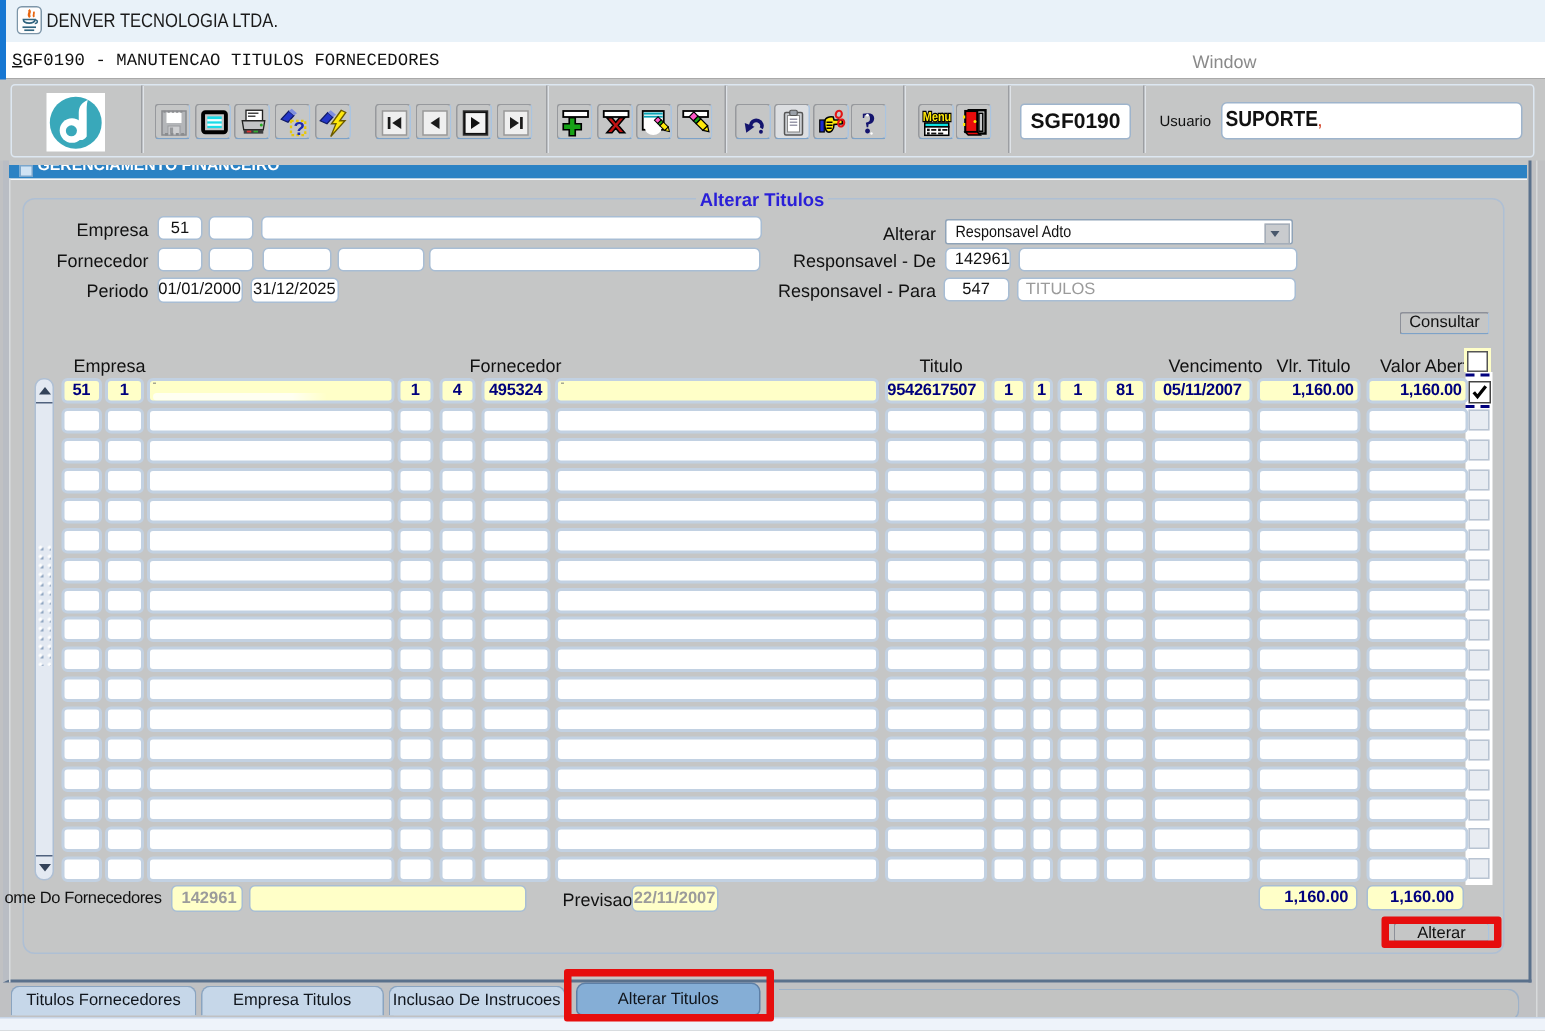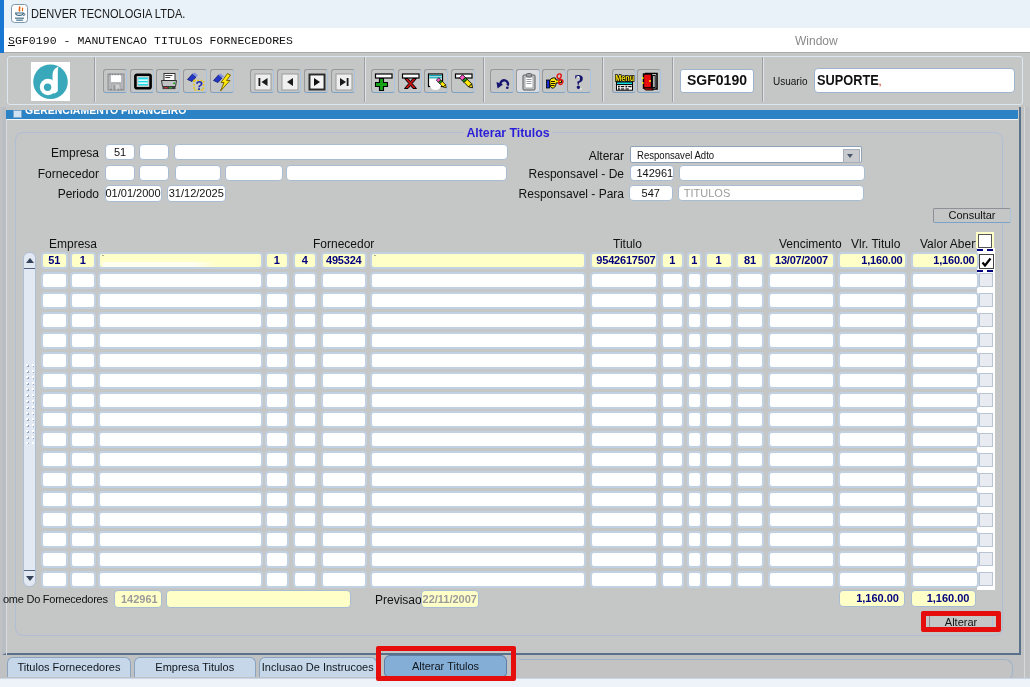--- a/index.html
+++ b/index.html
@@ -292,21 +292,21 @@
         <div style="position:absolute;left:3.5px;top:4px;width:0;height:0;border-left:3.5px solid transparent;border-right:3.5px solid transparent;border-top:4.5px solid #49586c;"></div>
       </div>
       <span style="position:absolute;left:6px;top:2px;font-size:11px;transform:scaleX(0.87);transform-origin:left center;">Responsavel Adto</span>
     </div>
 <div class="lbl" style="left:524px;top:167px;font-size:12px;color:#111;width:100px;text-align:right;">Responsavel - De</div>
 <div class="box" style="left:629.5px;top:164.8px;width:44.5px;height:16.4px;font-size:11px;line-height:14.399999999999999px;padding-left:6px;">142961</div>
 <div class="box" style="left:678.5px;top:164.8px;width:186px;height:16.4px;font-size:11px;line-height:14.399999999999999px;padding-left:4px;"></div>
 <div class="lbl" style="left:516px;top:186.5px;font-size:12px;color:#111;width:108px;text-align:right;">Responsavel - Para</div>
 <div class="box" style="left:628.5px;top:184.5px;width:44.5px;height:16px;font-size:11px;line-height:14px;text-align:center;">547</div>
 <div class="box" style="left:677.8px;top:184.5px;width:186.7px;height:16px;color:#9b9b9b;font-size:11px;line-height:14px;padding-left:5px;">TITULOS</div>
-<div class="btn" style="left:933px;top:208px;width:78px;height:14.5px;line-height:13px;">Consultar</div>
+<div class="btn" style="left:933px;top:208px;width:60px;height:14.5px;line-height:13px;">Consultar</div>
 </div>
 <div id="grid">
 <div class="lbl" style="left:49px;top:236.5px;font-size:12px;color:#111;">Empresa</div>
 <div class="lbl" style="left:313px;top:236.5px;font-size:12px;color:#111;">Fornecedor</div>
 <div class="lbl" style="left:613px;top:236.5px;font-size:12px;color:#111;">Titulo</div>
 <div class="lbl" style="left:779px;top:236.5px;font-size:12px;color:#111;">Vencimento</div>
 <div class="lbl" style="left:851px;top:236.5px;font-size:12px;color:#111;">Vlr. Titulo</div>
 <div class="lbl" style="left:920px;top:236.5px;font-size:12px;color:#111;">Valor Abert</div>
 <div class="abs" style="left:976px;top:232px;width:18px;height:16px;background:#ffffc8;"></div>
 <div class="abs" style="left:978px;top:233.5px;width:12px;height:12px;background:#fff;border:1px solid #555;"></div>
@@ -334,36 +334,36 @@
 <div class="cell ycell" style="left:292.5px;top:252.0px;width:24.5px;height:17.0px;">
       <div class="gridtxt" style="text-align:center;">4</div>
     </div>
 <div class="cell ycell" style="left:321.0px;top:252.0px;width:45.5px;height:17.0px;">
       <div class="gridtxt" style="text-align:center;">495324</div>
     </div>
 <div class="cell ycell" style="left:369.5px;top:252.0px;width:216.5px;height:17.0px;">
       <div style="position:absolute;left:2px;top:0.5px;width:2.5px;height:1.5px;background:#a8a894;"></div>
     </div>
 <div class="cell ycell" style="left:589.5px;top:252.0px;width:68.0px;height:17.0px;">
-      <div class="gridtxt" style="text-align:right;">9542617507</div>
+      <div class="gridtxt" style="text-align:left;">9542617507</div>
     </div>
 <div class="cell ycell" style="left:661.0px;top:252.0px;width:22.5px;height:17.0px;">
       <div class="gridtxt" style="text-align:center;">1</div>
     </div>
 <div class="cell ycell" style="left:687.0px;top:252.0px;width:14.5px;height:17.0px;">
       <div class="gridtxt" style="text-align:center;">1</div>
     </div>
 <div class="cell ycell" style="left:704.5px;top:252.0px;width:28.0px;height:17.0px;">
       <div class="gridtxt" style="text-align:center;">1</div>
     </div>
 <div class="cell ycell" style="left:736.0px;top:252.0px;width:28.0px;height:17.0px;">
       <div class="gridtxt" style="text-align:center;">81</div>
     </div>
 <div class="cell ycell" style="left:768.0px;top:252.0px;width:67.0px;height:17.0px;">
-      <div class="gridtxt" style="text-align:center;">13/07/2007</div>
+      <div class="gridtxt" style="text-align:center;">05/11/2007</div>
     </div>
 <div class="cell ycell" style="left:838.0px;top:252.0px;width:69.0px;height:17.0px;">
       <div class="gridtxt" style="padding-right:2.5px;text-align:right;">1,160.00</div>
     </div>
 <div class="cell ycell" style="left:910.5px;top:252.0px;width:68.5px;height:17.0px;">
       <div class="gridtxt" style="padding-right:2.5px;text-align:right;">1,160.00</div>
     </div>
 <div class="abs" style="left:977px;top:249.0px;width:16px;height:23.0px;border-top:2px dashed #00007d;border-bottom:2px dashed #00007d;box-sizing:border-box;"></div>
 <div class="abs" style="left:979px;top:253.5px;width:13px;height:13px;background:#fff;border:1px solid #444;"><svg width="13" height="13" viewBox="0 0 13 13">
         <path d="M2.5 6.5 L5 9.5 L10.5 2.5" stroke="#000" stroke-width="2.2" fill="none"></path>

